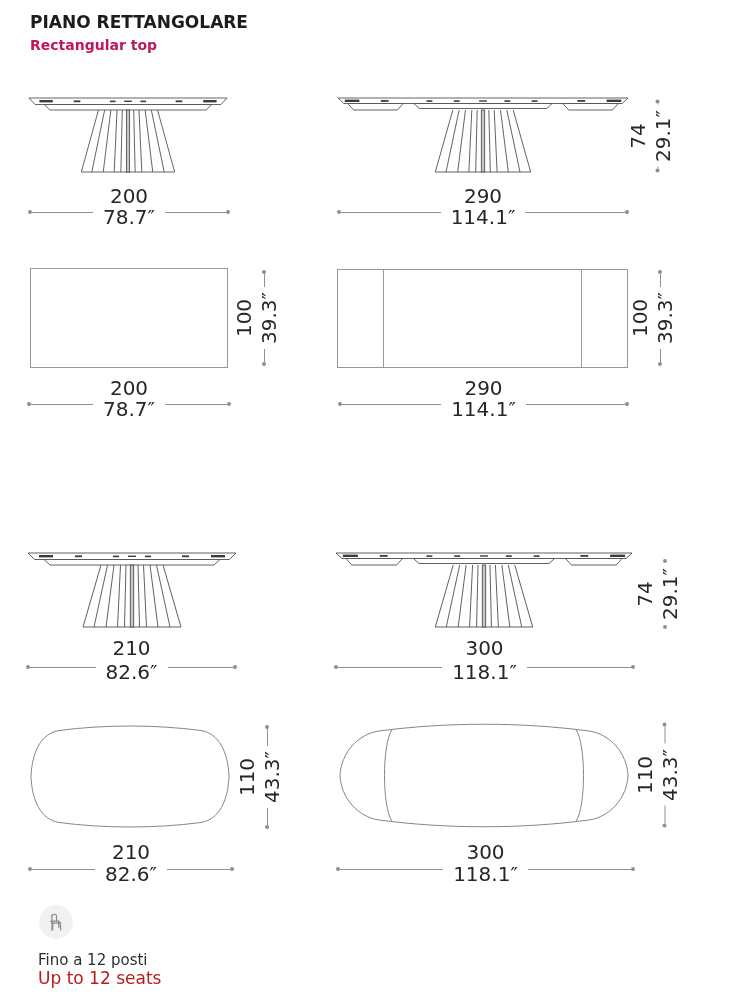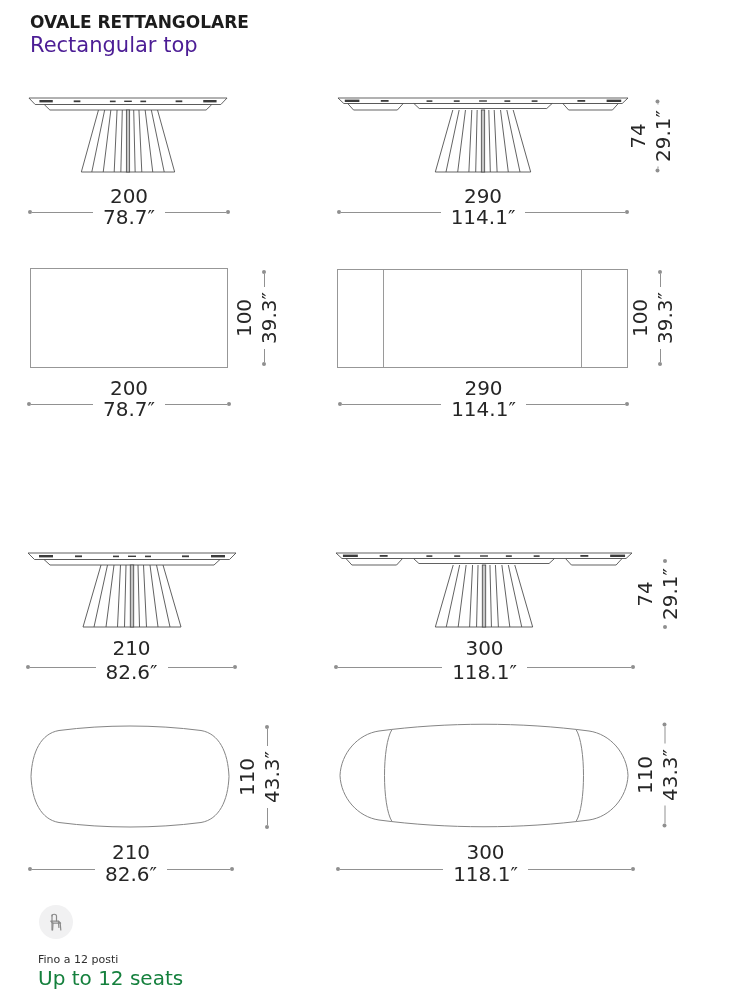--- a/index.html
+++ b/index.html
@@ -4,42 +4,42 @@
 <style>
   html,body{margin:0;padding:0}
   body{
     width:730px;height:1000px;position:relative;overflow:hidden;
     background:#ffffff;
     font-family:"DejaVu Sans","Liberation Sans",sans-serif;
     color:#262626;
   }
   .abs{position:absolute}
   .title-it{font-size:17px;font-weight:700;color:#1c1c1c;line-height:23px;white-space:nowrap}
-  .title-en{font-size:21px;font-weight:400;color:#4c1d95;line-height:23px;white-space:nowrap}
+  .title-en{font-size:14px;font-weight:700;color:#be185d;line-height:23px;white-space:nowrap}
   .num{font-size:20px;line-height:22px;text-align:center;color:#262626;white-space:nowrap}
   .hdim{display:flex;align-items:center;height:26px}
   .hdim .seg{flex:1 1 0;height:1px;background:#919191;min-width:0}
   .hdim .dot{flex:0 0 auto;width:4px;height:4px;border-radius:50%;background:#8f8f8f}
   .hdim .lbl{flex:0 0 auto;font-size:20px;line-height:22px;color:#262626;padding:0 10px;position:relative;top:5px;white-space:nowrap}
   .vdim{transform:rotate(-90deg);height:40px}
   .vdim .num{line-height:14px}
   .vdim .hdim{height:26px}
   .vdim .lbl{padding:0 5px}
   .tvrect{border:1px solid #979797;background:#ffffff;box-sizing:content-box}
   .leaf{position:absolute;top:0;bottom:0;width:1px;background:#9a9a9a}
   .fcirc{width:34px;height:34px;border-radius:50%;background:#f1f1f2;display:flex;align-items:center;justify-content:center}
-  .fl1{font-size:11px;line-height:18px;color:#2e2e2e;white-space:nowrap}
-  .fl2{font-size:20px;line-height:18px;color:#15803d;white-space:nowrap}
+  .fl1{font-size:15px;line-height:18px;color:#2e2e2e;white-space:nowrap}
+  .fl2{font-size:17px;line-height:18px;color:#b91c1c;white-space:nowrap}
   svg{display:block}
 </style>
 </head>
 <body>
 
 <div class="abs" style="left:30px;top:11px">
-  <div class="title-it">OVALE RETTANGOLARE</div>
+  <div class="title-it">PIANO RETTANGOLARE</div>
   <div class="title-en">Rectangular top</div>
 </div>
 
 <svg class="abs" style="left:28px;top:97px" width="200" height="78" viewBox="0 0 210 78" preserveAspectRatio="none">
   <g stroke="#4f4f4f" stroke-width="0.9" fill="#ffffff">
     <path d="M1,1 L209,1 L202.5,7.5 L7.5,7.5 Z"></path>
     <path d="M17,7.5 L193,7.5 L187,13 L23,13 Z"></path>
   </g>
   <g fill="#3c3c3c" stroke="none">
     <rect x="12" y="3" width="14" height="2.4"></rect>

